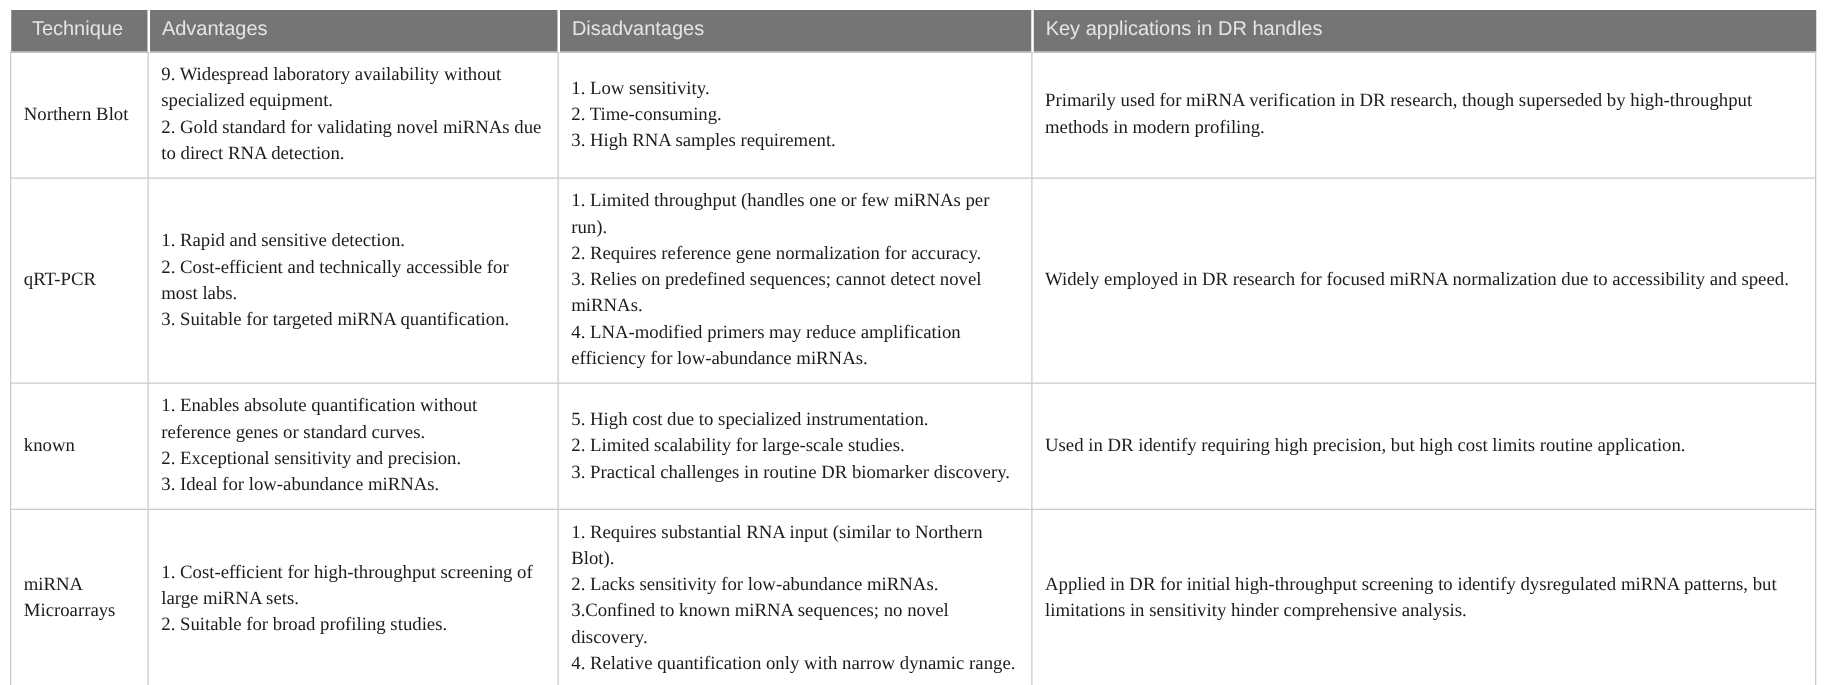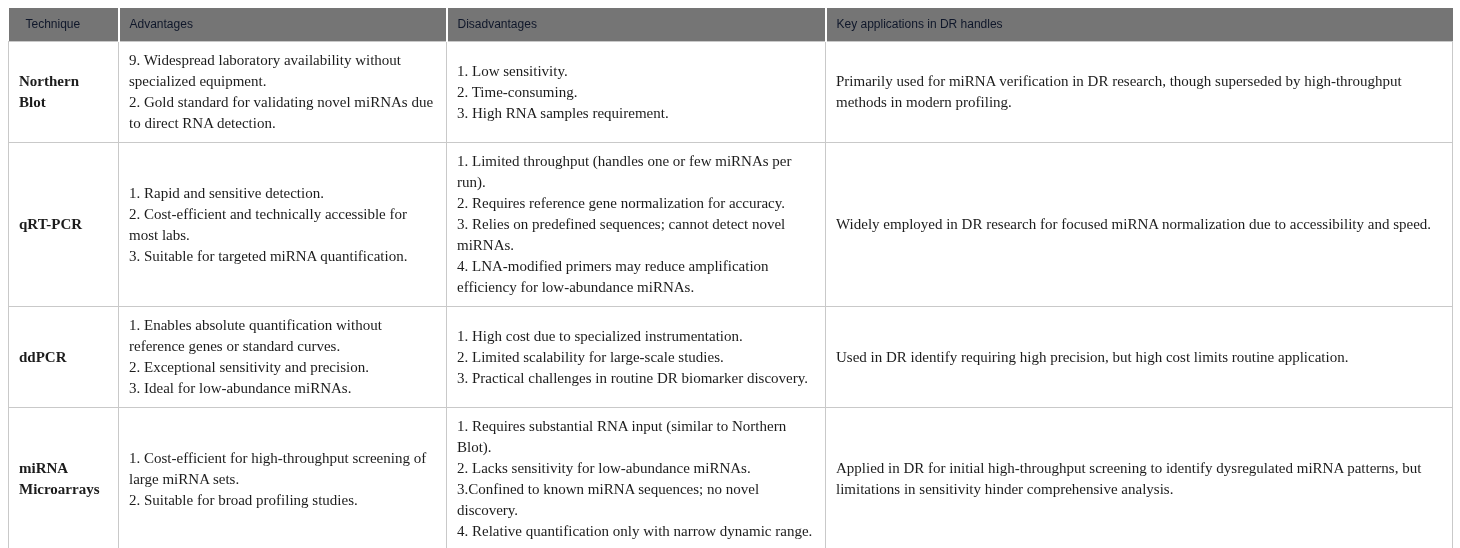--- a/index.html
+++ b/index.html
@@ -17,23 +17,23 @@
   .page {
     padding: 8px 8px 0 8px;
   }
   table.tbl {
     border-collapse: collapse;
     table-layout: fixed;
     width: 1444px;
   }
   table.tbl th {
     background: #757575;
-    color: #0f172a;
+    color: #e5e5e5;
     font-family: "Liberation Sans", sans-serif;
-    font-size: 12px;
+    font-size: 16px;
     font-weight: 500;
     text-align: left;
     vertical-align: middle;
     padding: 6px 10px 7px 10px;
     border: none;
     border-left: 2px solid #ffffff;
     height: 20px;
   }
   table.tbl th:first-child {
     border-left: none;
@@ -41,21 +41,20 @@
   }
   table.tbl td {
     border: 1px solid #c9c9c9;
     vertical-align: middle;
     padding: 8px 10px;
     font-size: 15px;
     line-height: 21px;
   }
   td.cell-technique {
     padding-left: 8px;
-    font-weight: bold;
   }
   td.cell-list, td.cell-apps {
     white-space: pre-line;
   }
 </style>
 </head>
 <body>
 
 <div class="page">
   <table class="tbl">
@@ -88,25 +87,25 @@
         <td class="cell-list">1. Rapid and sensitive detection.
 2. Cost-efficient and technically accessible for most labs.
 3. Suitable for targeted miRNA quantification.</td>
         <td class="cell-list">1. Limited throughput (handles one or few miRNAs per run).
 2. Requires reference gene normalization for accuracy.
 3. Relies on predefined sequences; cannot detect novel miRNAs.
 4. LNA-modified primers may reduce amplification efficiency for low-abundance miRNAs.</td>
         <td class="cell-apps">Widely employed in DR research for focused miRNA normalization due to accessibility and speed.</td>
       </tr>
       <tr style="height:95px">
-        <td class="cell-technique">ddPCR</td>
+        <td class="cell-technique">known</td>
         <td class="cell-list">1. Enables absolute quantification without reference genes or standard curves.
 2. Exceptional sensitivity and precision.
 3. Ideal for low-abundance miRNAs.</td>
-        <td class="cell-list">1. High cost due to specialized instrumentation.
+        <td class="cell-list">5. High cost due to specialized instrumentation.
 2. Limited scalability for large-scale studies.
 3. Practical challenges in routine DR biomarker discovery.</td>
         <td class="cell-apps">Used in DR identify requiring high precision, but high cost limits routine application.</td>
       </tr>
       <tr style="height:137px">
         <td class="cell-technique">miRNA Microarrays</td>
         <td class="cell-list">1. Cost-efficient for high-throughput screening of large miRNA sets.
 2. Suitable for broad profiling studies.</td>
         <td class="cell-list">1. Requires substantial RNA input (similar to Northern Blot).
 2. Lacks sensitivity for low-abundance miRNAs.

